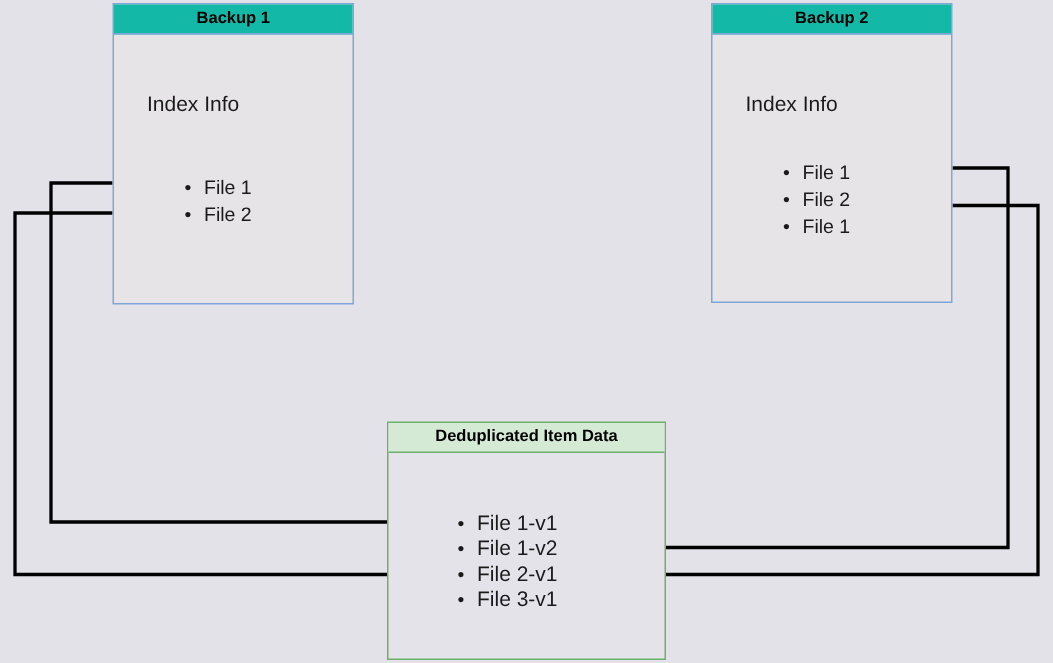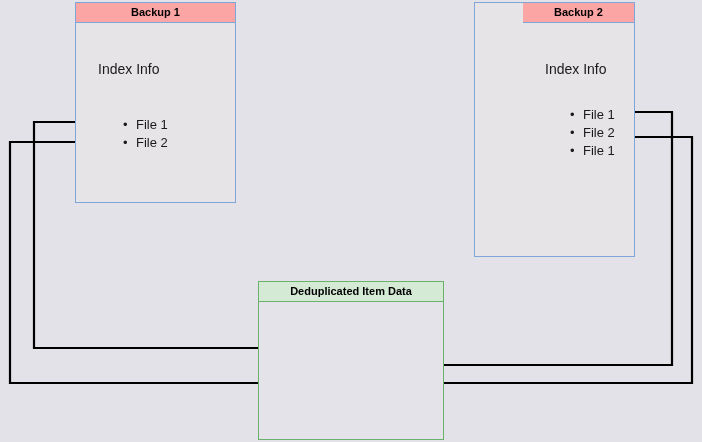--- a/index.html
+++ b/index.html
@@ -42,21 +42,21 @@
   .node-header {
     box-sizing: border-box;
     height: 20px;
     line-height: 19px;
     text-align: center;
     font-size: 11px;
     font-weight: bold;
     color: #000000;
   }
   .node.blue > .node-header {
-    background: #fca5a5;
+    background: #14b8a6;
     border-bottom: 1px solid #7ea6d9;
   }
   .node.green > .node-header {
     background: #d5ead5;
     border-bottom: 1px solid #6bb06b;
   }
   .node-body {
     position: relative;
     height: calc(100% - 20px);
   }
@@ -122,29 +122,37 @@
     <div class="node-header">Backup 1</div>
     <div class="node-body">
       <div class="index-label" style="left:22px; top:38px;">Index Info</div>
       <ul class="file-list" style="left:46px; top:93px;">
         <li>File 1</li>
         <li>File 2</li>
       </ul>
     </div>
   </div>
 
-  <div class="node blue" style="left:474px; top:2px; width:161px; height:255px;padding-left:48px;">
+  <div class="node blue" style="left:474px; top:2px; width:161px; height:200px;">
     <div class="node-header">Backup 2</div>
     <div class="node-body">
       <div class="index-label" style="left:22px; top:38px;">Index Info</div>
       <ul class="file-list" style="left:46px; top:83px;">
         <li>File 1</li>
         <li>File 2</li>
         <li>File 1</li>
       </ul>
     </div>
   </div>
 
   <div class="node green" style="left:258px; top:281px; width:186px; height:159px;">
     <div class="node-header">Deduplicated Item Data</div>
+    <div class="node-body">
+      <ul class="file-list dedup-list" style="left:45px; top:38px;">
+        <li>File 1-v1</li>
+        <li>File 1-v2</li>
+        <li>File 2-v1</li>
+        <li>File 3-v1</li>
+      </ul>
+    </div>
   </div>
 
 </div>
 
 </body></html>

